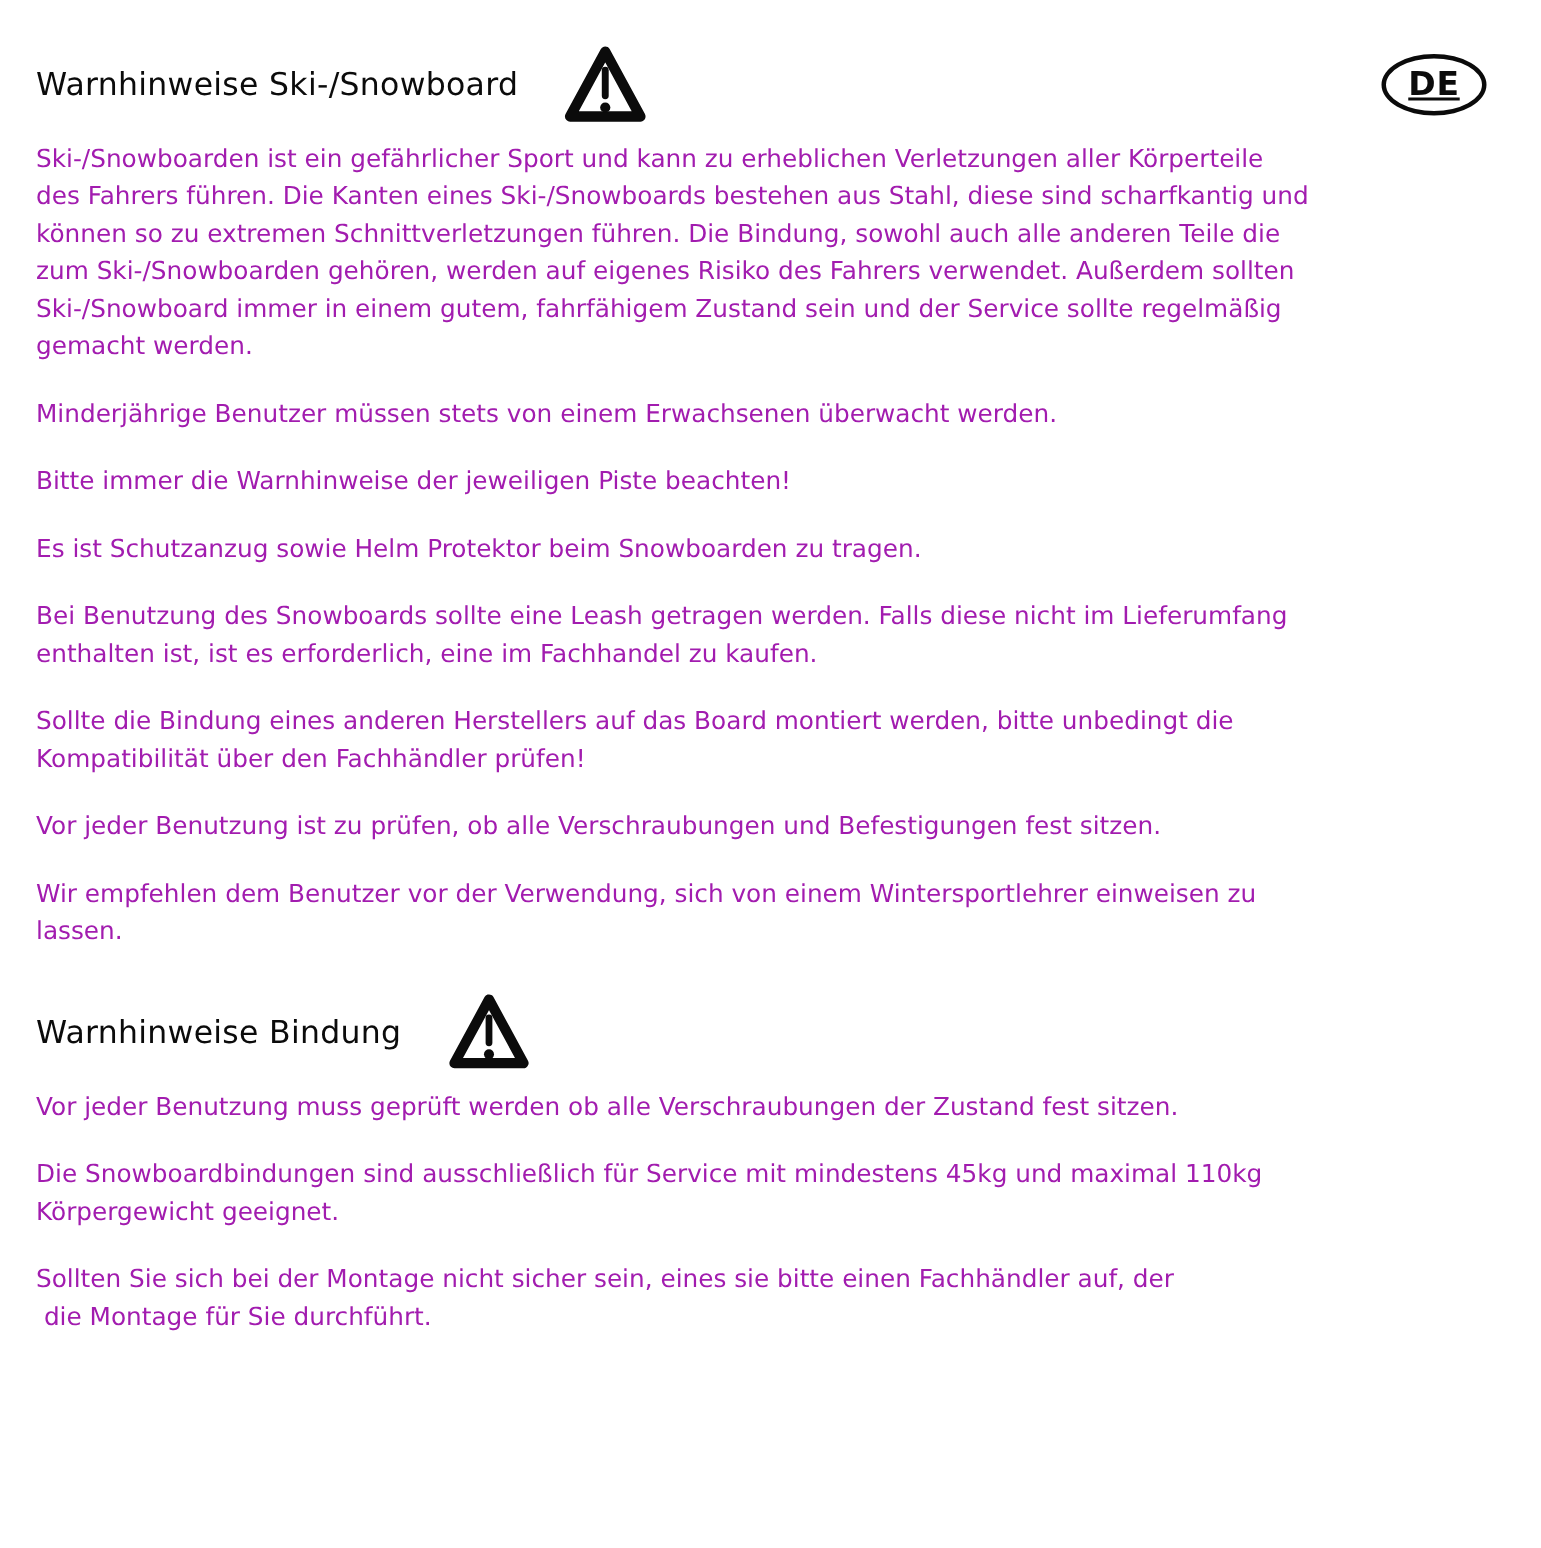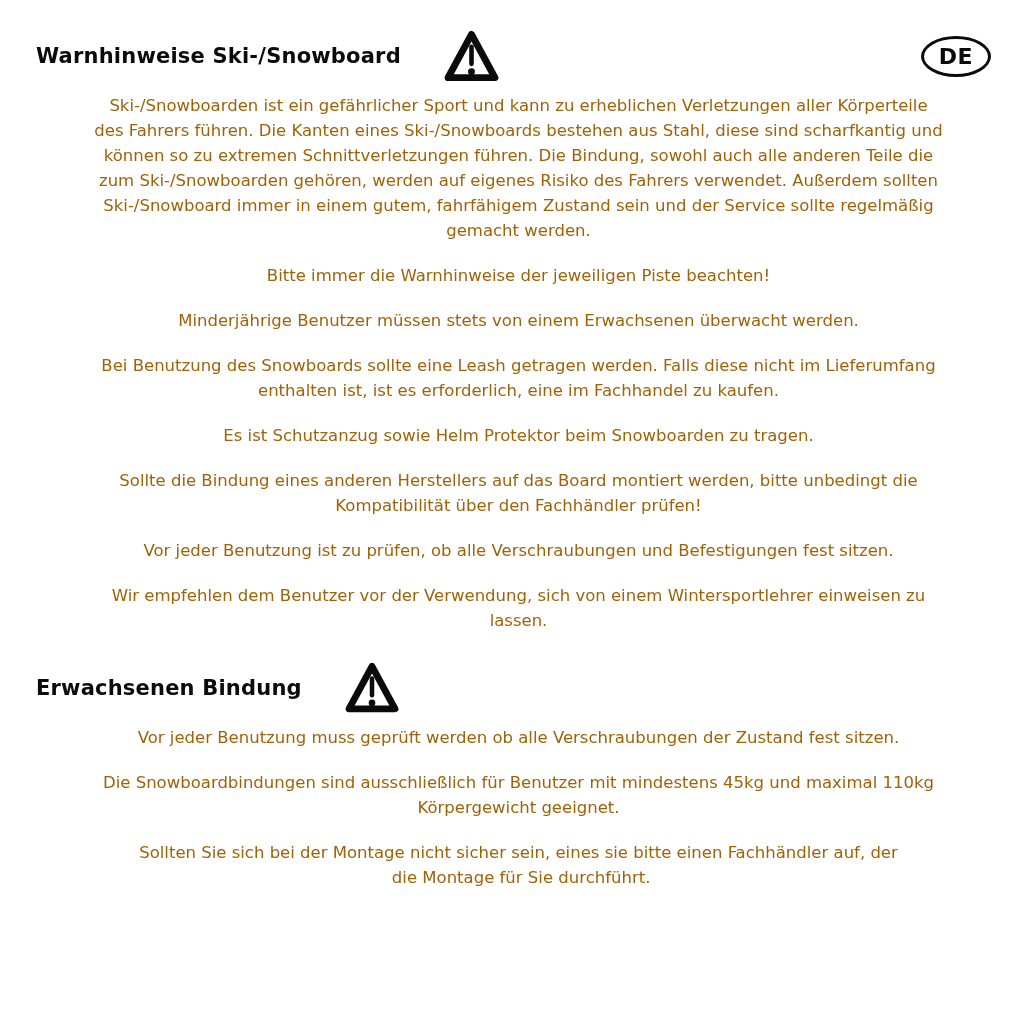--- a/index.html
+++ b/index.html
@@ -18,23 +18,23 @@
     padding: 27px 14px 0 24px;
     overflow: hidden;
   }
   .heading-row {
     display: flex;
     align-items: center;
     gap: 30px;
     height: 58px;
   }
   .heading-row h1 {
-    margin: 12px;
+    margin: 0;
     font-size: 21px;
-    font-weight: bold;
+    font-weight: normal;
     color: #0b0b0b;
     letter-spacing: 0.2px;
     white-space: nowrap;
   }
   .warn-icon {
     display: inline-flex;
     flex: 0 0 auto;
   }
   .de-badge {
     position: absolute;
@@ -46,28 +46,28 @@
     border-radius: 50%;
     display: flex;
     align-items: center;
     justify-content: center;
   }
   .de-badge span {
     font-size: 22px;
     font-weight: bold;
     color: #0b0b0b;
     letter-spacing: 0.5px;
+    text-decoration: underline;
   }
   p.body-text {
     margin: 20px 0 0 0;
     font-size: 16.5px;
     line-height: 25px;
     white-space: pre-wrap;
-    color: #a16207;
-    text-align: center;
+    color: #a21caf;
   }
   p.body-text.first {
     margin-top: 8px;
   }
   .section-2 .heading-row {
     margin-top: 26px;
   }
 </style>
 </head>
 <body>
@@ -88,43 +88,43 @@
           <circle cx="30" cy="47.5" r="3.7" fill="#0b0b0b"></circle>
         </svg>
       </span>
     </div>
     <p class="body-text first">Ski-/Snowboarden ist ein gefährlicher Sport und kann zu erheblichen Verletzungen aller Körperteile
 des Fahrers führen. Die Kanten eines Ski-/Snowboards bestehen aus Stahl, diese sind scharfkantig und
 können so zu extremen Schnittverletzungen führen. Die Bindung, sowohl auch alle anderen Teile die
 zum Ski-/Snowboarden gehören, werden auf eigenes Risiko des Fahrers verwendet. Außerdem sollten
 Ski-/Snowboard immer in einem gutem, fahrfähigem Zustand sein und der Service sollte regelmäßig
 gemacht werden.</p>
+    <p class="body-text">Minderjährige Benutzer müssen stets von einem Erwachsenen überwacht werden.</p>
     <p class="body-text">Bitte immer die Warnhinweise der jeweiligen Piste beachten!</p>
-    <p class="body-text">Minderjährige Benutzer müssen stets von einem Erwachsenen überwacht werden.</p>
+    <p class="body-text">Es ist Schutzanzug sowie Helm Protektor beim Snowboarden zu tragen.</p>
     <p class="body-text">Bei Benutzung des Snowboards sollte eine Leash getragen werden. Falls diese nicht im Lieferumfang
 enthalten ist, ist es erforderlich, eine im Fachhandel zu kaufen.</p>
-    <p class="body-text">Es ist Schutzanzug sowie Helm Protektor beim Snowboarden zu tragen.</p>
     <p class="body-text">Sollte die Bindung eines anderen Herstellers auf das Board montiert werden, bitte unbedingt die
 Kompatibilität über den Fachhändler prüfen!</p>
     <p class="body-text">Vor jeder Benutzung ist zu prüfen, ob alle Verschraubungen und Befestigungen fest sitzen.</p>
     <p class="body-text">Wir empfehlen dem Benutzer vor der Verwendung, sich von einem Wintersportlehrer einweisen zu
 lassen.</p>
   </section>
 
   <section class="section-2">
     <div class="heading-row">
-      <h1>Erwachsenen Bindung</h1>
+      <h1>Warnhinweise Bindung</h1>
       <span class="warn-icon">
         <svg width="56" height="56" viewBox="0 0 60 62" aria-hidden="true">
           <path d="M30 7 L55.5 54 L4.5 54 Z" fill="none" stroke="#0b0b0b" stroke-width="7.5" stroke-linejoin="round"></path>
           <path d="M30 20.5 L30 39" stroke="#0b0b0b" stroke-width="5" stroke-linecap="round"></path>
           <circle cx="30" cy="47.5" r="3.7" fill="#0b0b0b"></circle>
         </svg>
       </span>
     </div>
     <p class="body-text first">Vor jeder Benutzung muss geprüft werden ob alle Verschraubungen der Zustand fest sitzen.</p>
-    <p class="body-text">Die Snowboardbindungen sind ausschließlich für Benutzer mit mindestens 45kg und maximal 110kg
+    <p class="body-text">Die Snowboardbindungen sind ausschließlich für Service mit mindestens 45kg und maximal 110kg
 Körpergewicht geeignet.</p>
     <p class="body-text">Sollten Sie sich bei der Montage nicht sicher sein, eines sie bitte einen Fachhändler auf, der
  die Montage für Sie durchführt.</p>
   </section>
 
 </div>
 
 </body></html>

